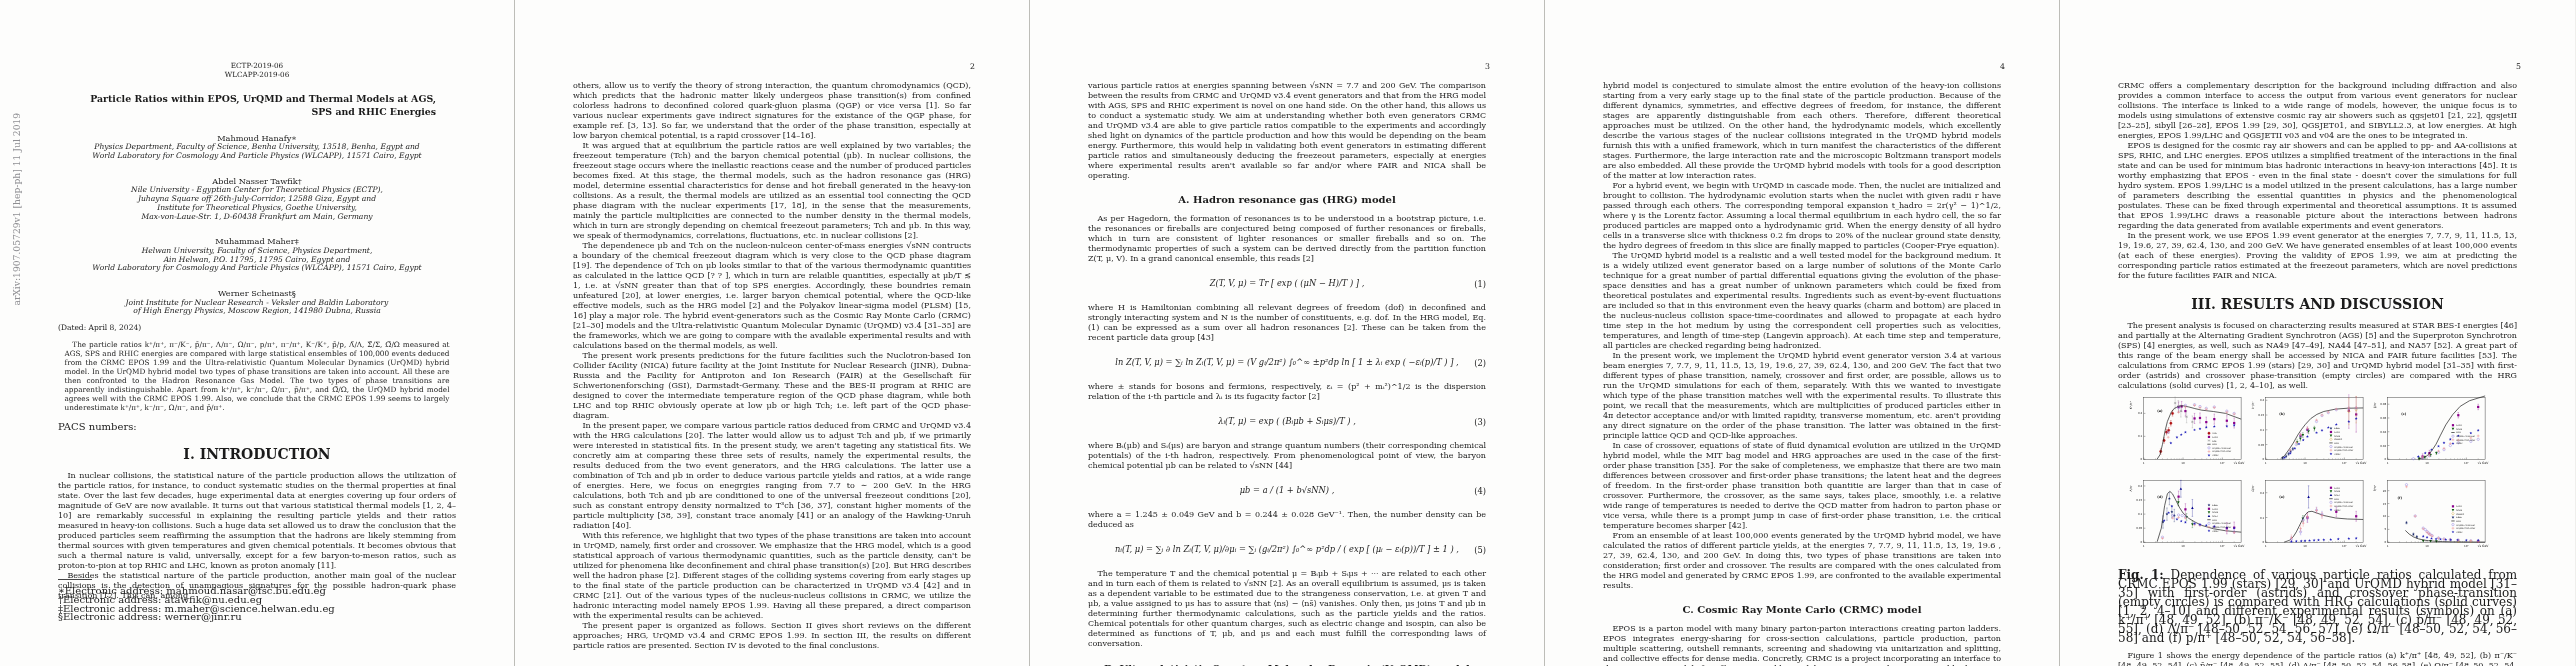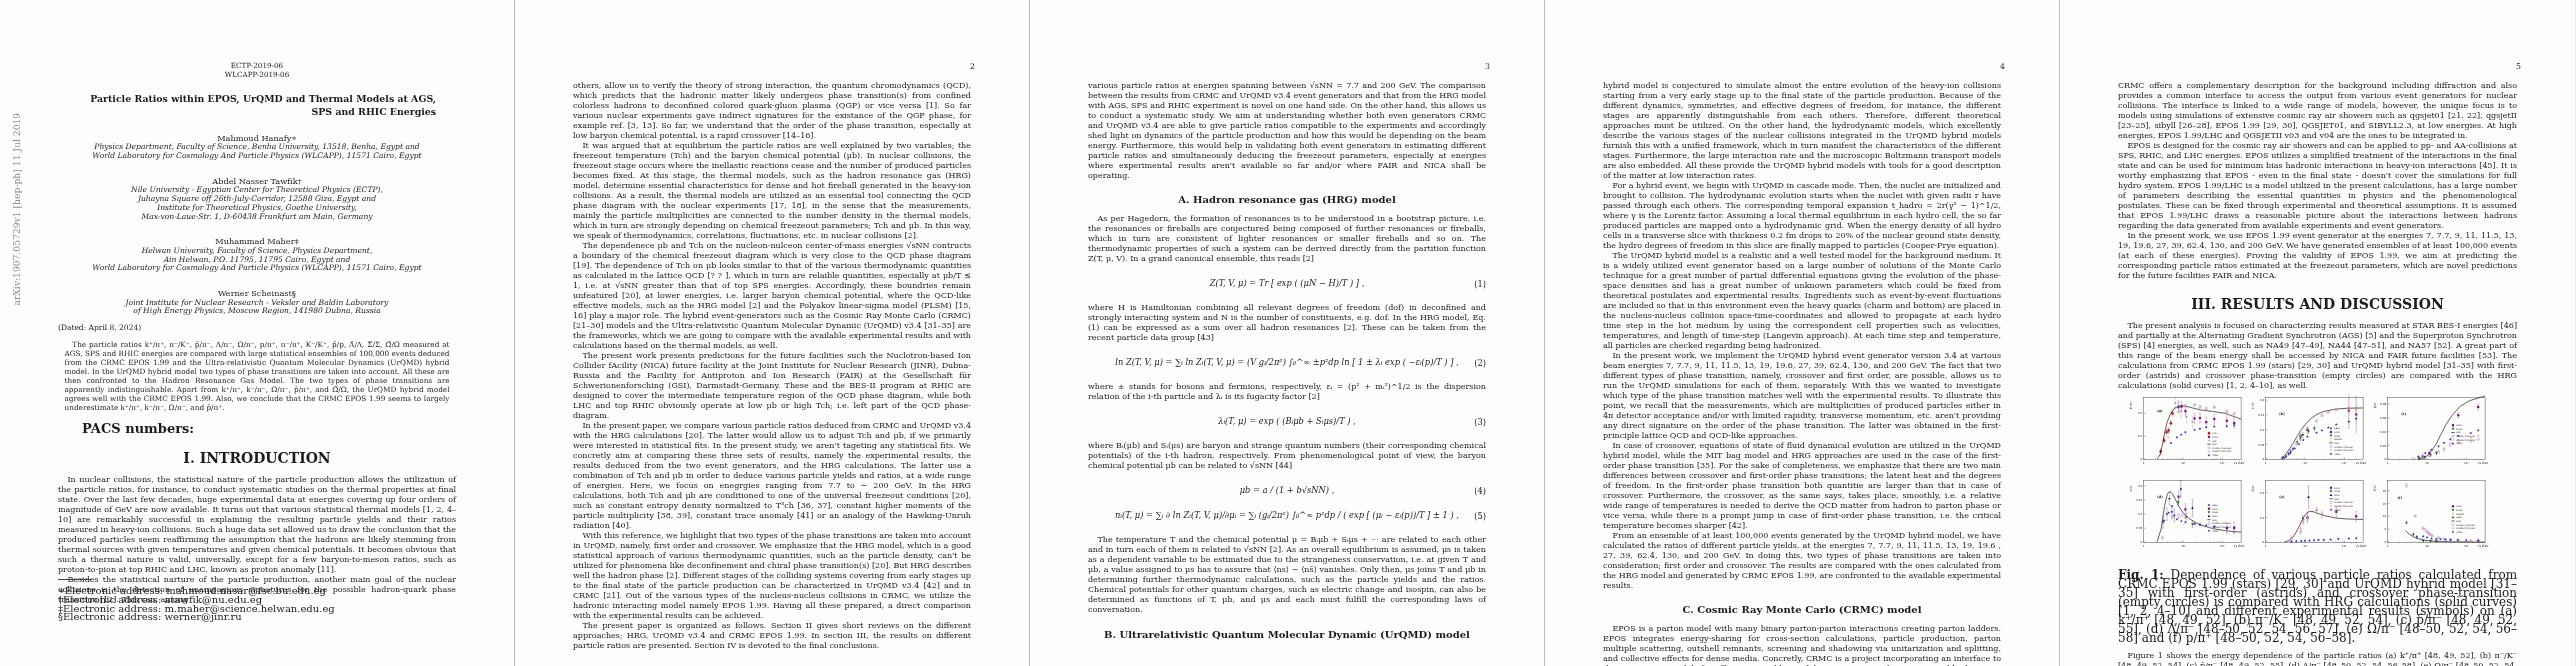--- a/index.html
+++ b/index.html
@@ -16,21 +16,21 @@
   .eq{position:relative;margin:14px 0;text-align:center;font-size:8.3px;font-style:italic;min-height:11px;}
   .eq .eq-num{position:absolute;right:0;top:50%;transform:translateY(-50%);font-style:normal;}
   
   .report-ids{padding-top:61px;text-align:center;font-size:7.2px;line-height:9.2px;}
   .title{margin:14px auto 0;width:90%;text-align:right;font-size:9.4px;font-weight:bold;line-height:12.2px;}
   .author{margin-top:16px;text-align:center;}
   .author .name{font-size:8.2px;line-height:9.4px;}
   .author .affil{font-size:7.6px;font-style:italic;line-height:8.8px;}
   .dated{margin-top:7.2px;font-size:7.5px;}
   .abstract{margin:7.2px auto 0;width:385px;font-size:7.3px;line-height:9px;text-align:justify;text-indent:7.8px;}
-  .pacs{margin-top:9px;margin-left:24px;font-size:13px;font-weight:bold;}
+  .pacs{margin-top:9px;margin-left:0;font-size:10px;}
   .fn-block{position:absolute;left:58px;right:58px;top:579px;font-size:10px;line-height:8.7px;}
   .fn-rule{width:34px;border-top:0.6px solid #444;margin-bottom:7.2px;}
   .arxiv-side{position:absolute;width:183px;height:12.2px;left:-74px;top:208px;transform:rotate(-90deg);
               font-size:9.2px;color:#8f8f93;text-align:center;white-space:nowrap;}
   
   .figure-block{position:relative;height:168px;margin-top:3.3px;}
   .subplot{position:absolute;width:119px;height:83px;}
   .fig-caption{margin-top:9px;font-size:12px;line-height:9px;text-align:justify;}
   .fig-caption .cap-label{font-weight:bold;}
   svg text{font-family:"DejaVu Sans",sans-serif;}
@@ -121,20 +121,21 @@
       <p class="body-p noind">where ± stands for bosons and fermions, respectively, εᵢ = (p² + mᵢ²)^1/2 is the dispersion relation of the i-th particle and λᵢ is its fugacity factor [2]</p>
       <div class="eq">
         <span>λᵢ(T, μ) = exp ( (Bᵢμb + Sᵢμs)/T ) ,</span>
         <span class="eq-num">(3)</span>
       </div>
       <p class="body-p noind">where Bᵢ(μb) and Sᵢ(μs) are baryon and strange quantum numbers (their corresponding chemical potentials) of the i-th hadron, respectively. From phenomenological point of view, the baryon chemical potential μb can be related to √sNN [44]</p>
       <div class="eq">
         <span>μb  =  a / (1 + b√sNN) ,</span>
         <span class="eq-num">(4)</span>
       </div>
+      <p class="body-p noind">where a = 1.245 ± 0.049 GeV and b = 0.244 ± 0.028 GeV⁻¹. Then, the number density can be deduced as</p>
       <div class="eq">
         <span>nᵢ(T, μ) = ∑ᵢ ∂ ln Zᵢ(T, V, μ)/∂μᵢ = ∑ᵢ (gᵢ/2π²) ∫₀^∞ p²dp / ( exp [ (μᵢ − εᵢ(p))/T ] ± 1 ) ,</span>
         <span class="eq-num">(5)</span>
       </div>
       <p class="body-p">The temperature T and the chemical potential μ = Bᵢμb + Sᵢμs + ··· are related to each other and in turn each of them is related to √sNN [2]. As an overall equilibrium is assumed, μs is taken as a dependent variable to be estimated due to the strangeness conservation, i.e. at given T and μb, a value assigned to μs has to assure that ⟨ns⟩ − ⟨ns̄⟩ vanishes. Only then, μs joins T and μb in determining further thermodynamic calculations, such as the particle yields and the ratios. Chemical potentials for other quantum charges, such as electric change and isospin, can also be determined as functions of T, μb, and μs and each must fulfill the corresponding laws of conversation.</p>
       <div class="subsec-heading">B.   Ultrarelativistic Quantum Molecular Dynamic (UrQMD) model</div>
 
     </div>
   </div>
 

